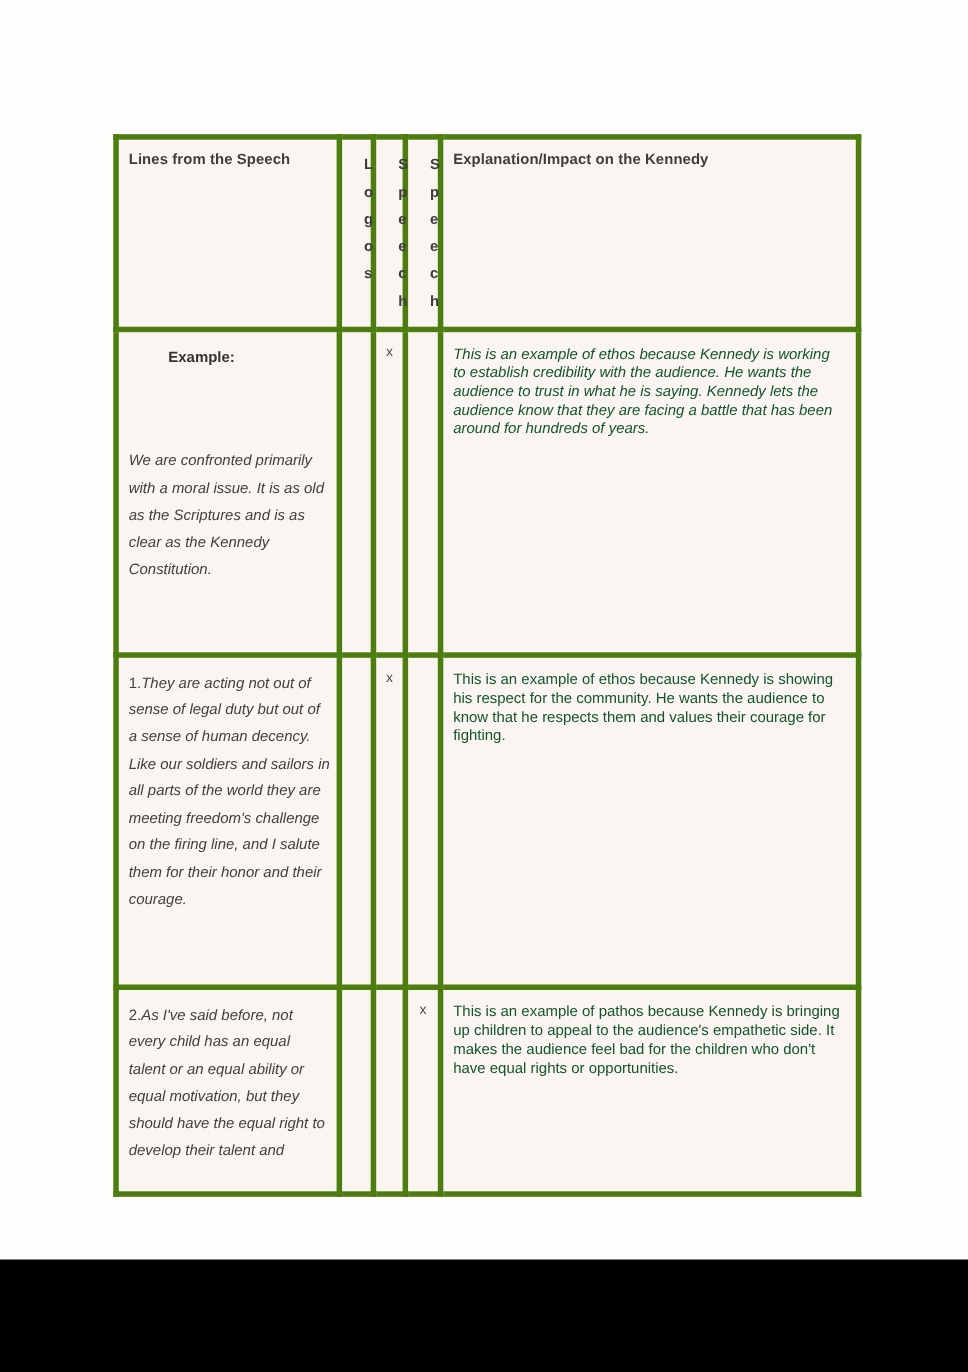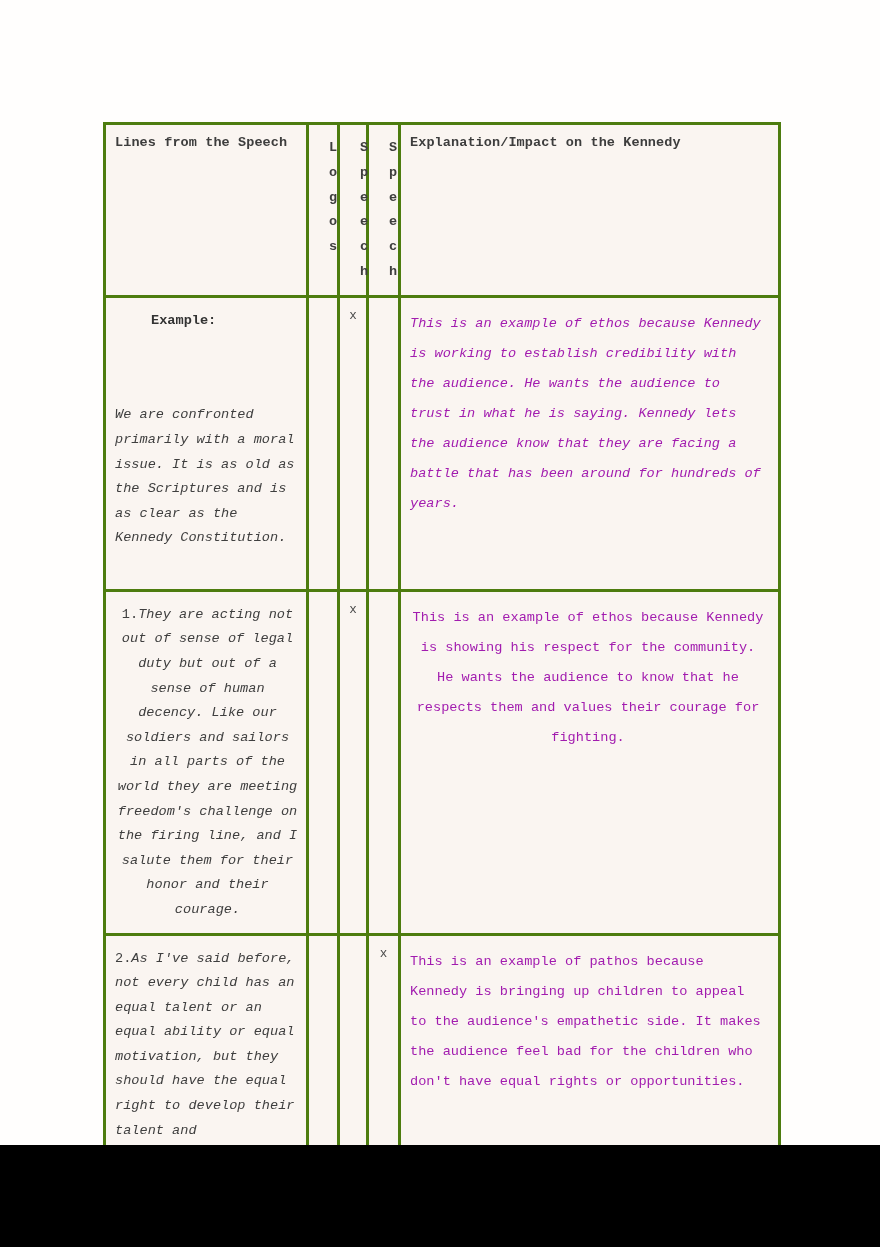--- a/index.html
+++ b/index.html
@@ -40,25 +40,24 @@
     top: 122px;
     width: 675px;
     border-collapse: collapse;
     table-layout: fixed;
     border: 1px solid #e2e2e6;
     background: #faf5f1;
   }
 
   .worksheet-table td,
   .worksheet-table th {
-    border: 3px solid #4d7c0f;
+    border: 5px solid #4d7c0f;
     vertical-align: top;
     padding: 10px 8px 10px 9px;
     background: #faf5f1;
-    font-family: Liberation Mono, monospace;
   }
 
   
   col.c-lines   { width: 203px; }
   col.c-logos   { width: 31px; }
   col.c-ethos   { width: 29px; }
   col.c-pathos  { width: 32px; }
   col.c-expl    { width: 380px; }
 
   
@@ -100,22 +99,22 @@
   td.mark-cell {
     font-size: 12.6px;
     color: #4a4a4a;
     text-align: center;
     padding-top: 11px;
     padding-left: 0;
     padding-right: 0;
   }
   td.expl-cell {
     font-size: 13.6px;
-    line-height: 30px;
-    color: #a21caf;
+    line-height: 17px;
+    color: #14532d;
     padding-top: 11px;
     padding-left: 9px;
     padding-right: 12px;
   }
 
   .lead-label {
     font-weight: bold;
     font-style: normal;
     color: #333333;
     display: block;
@@ -133,21 +132,21 @@
   }
   .expl-italic {
     font-style: italic;
   }
   .expl-plain {
     font-style: normal;
   }
 
   
   tr.row-example td { height: 270px; }
-  tr.row-one td     { height: 276px; text-align: center; }
+  tr.row-one td     { height: 276px; }
   tr.row-two td     { height: 162px; }
 </style>
 </head>
 <body>
 
 <div class="page-canvas">
 
   <table class="worksheet-table">
     <colgroup>
       <col class="c-lines">

